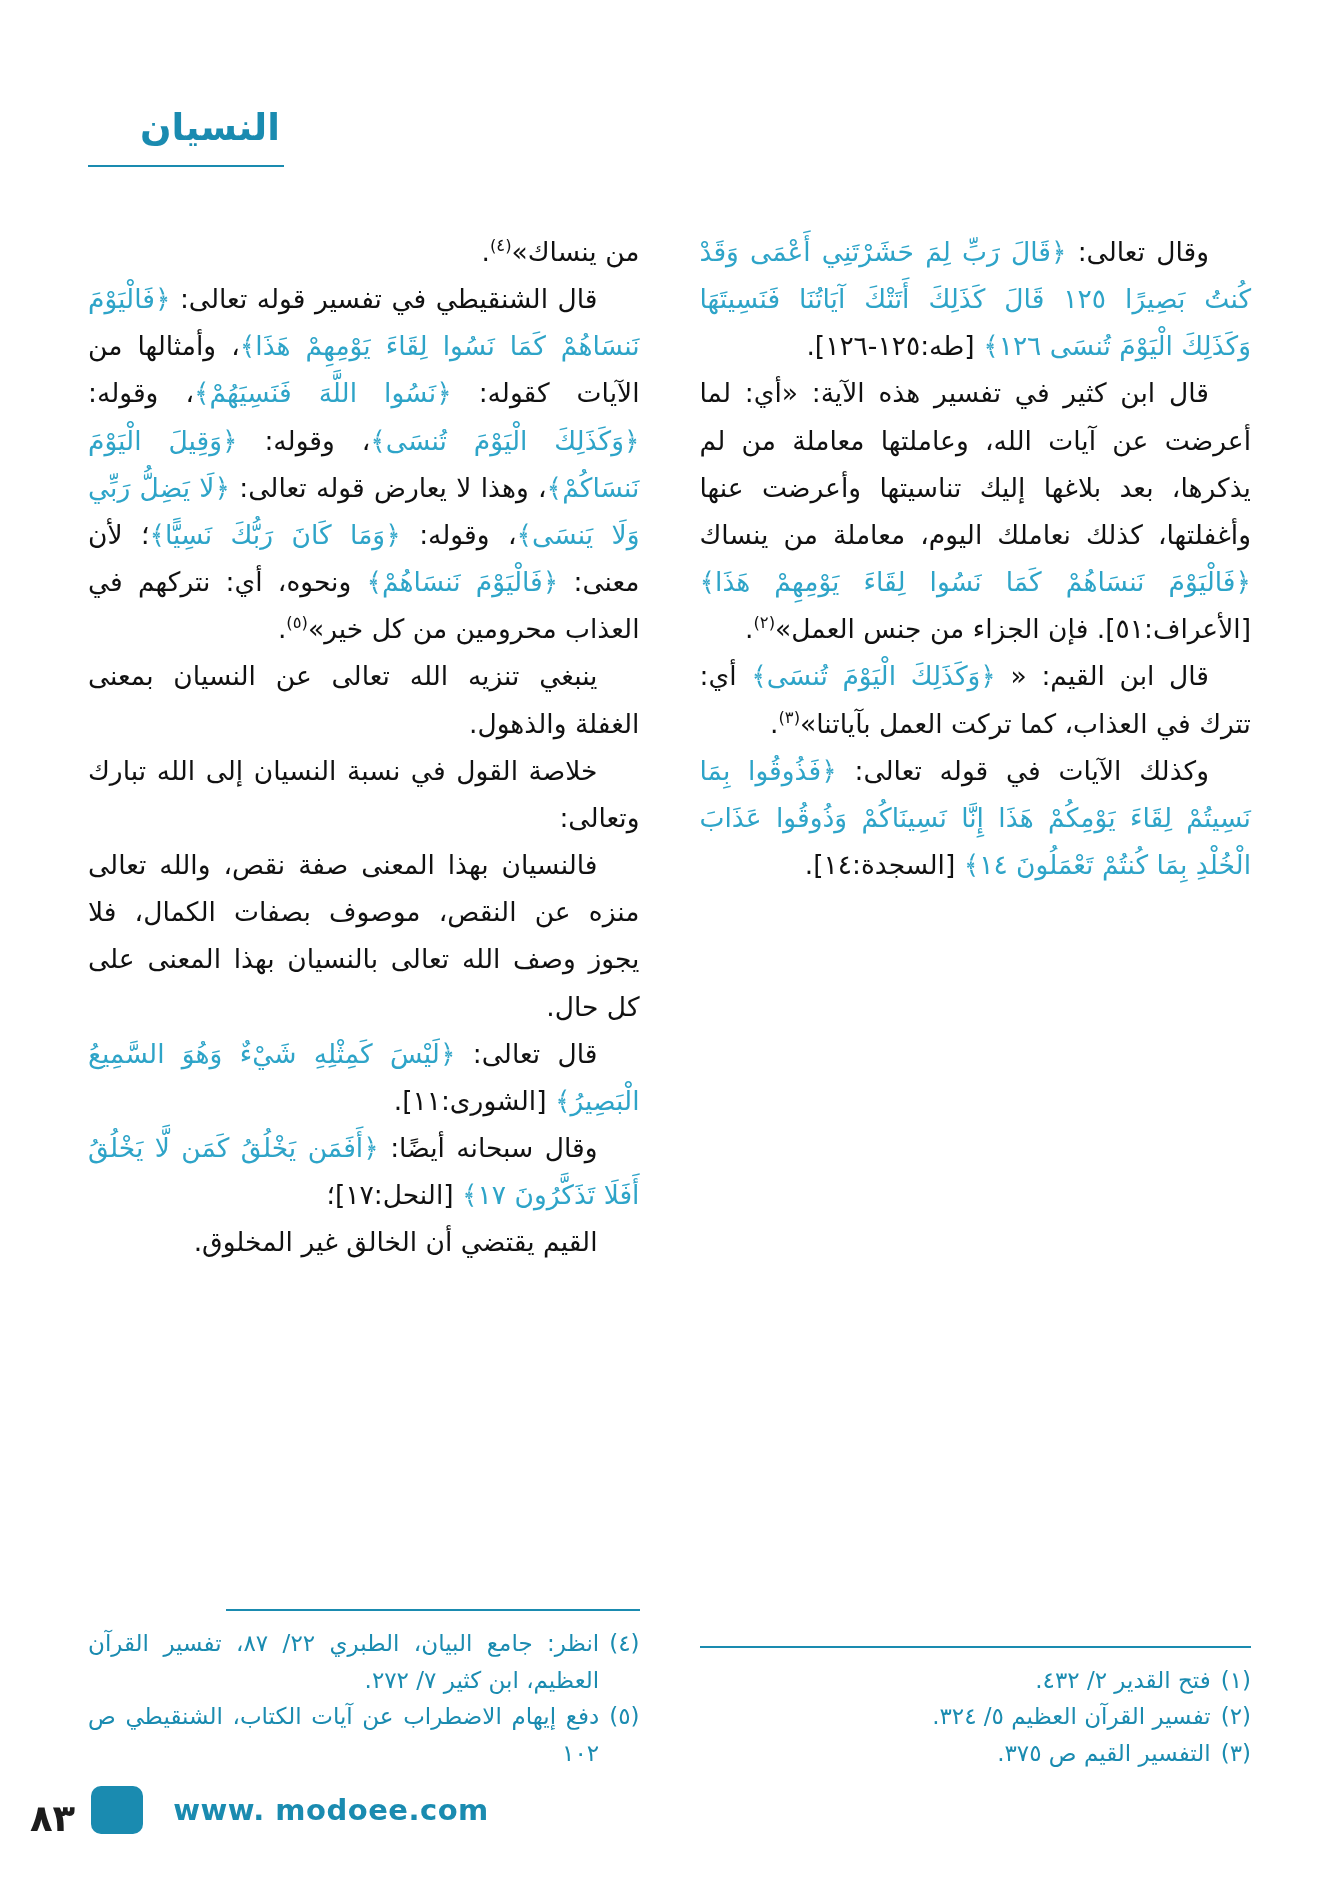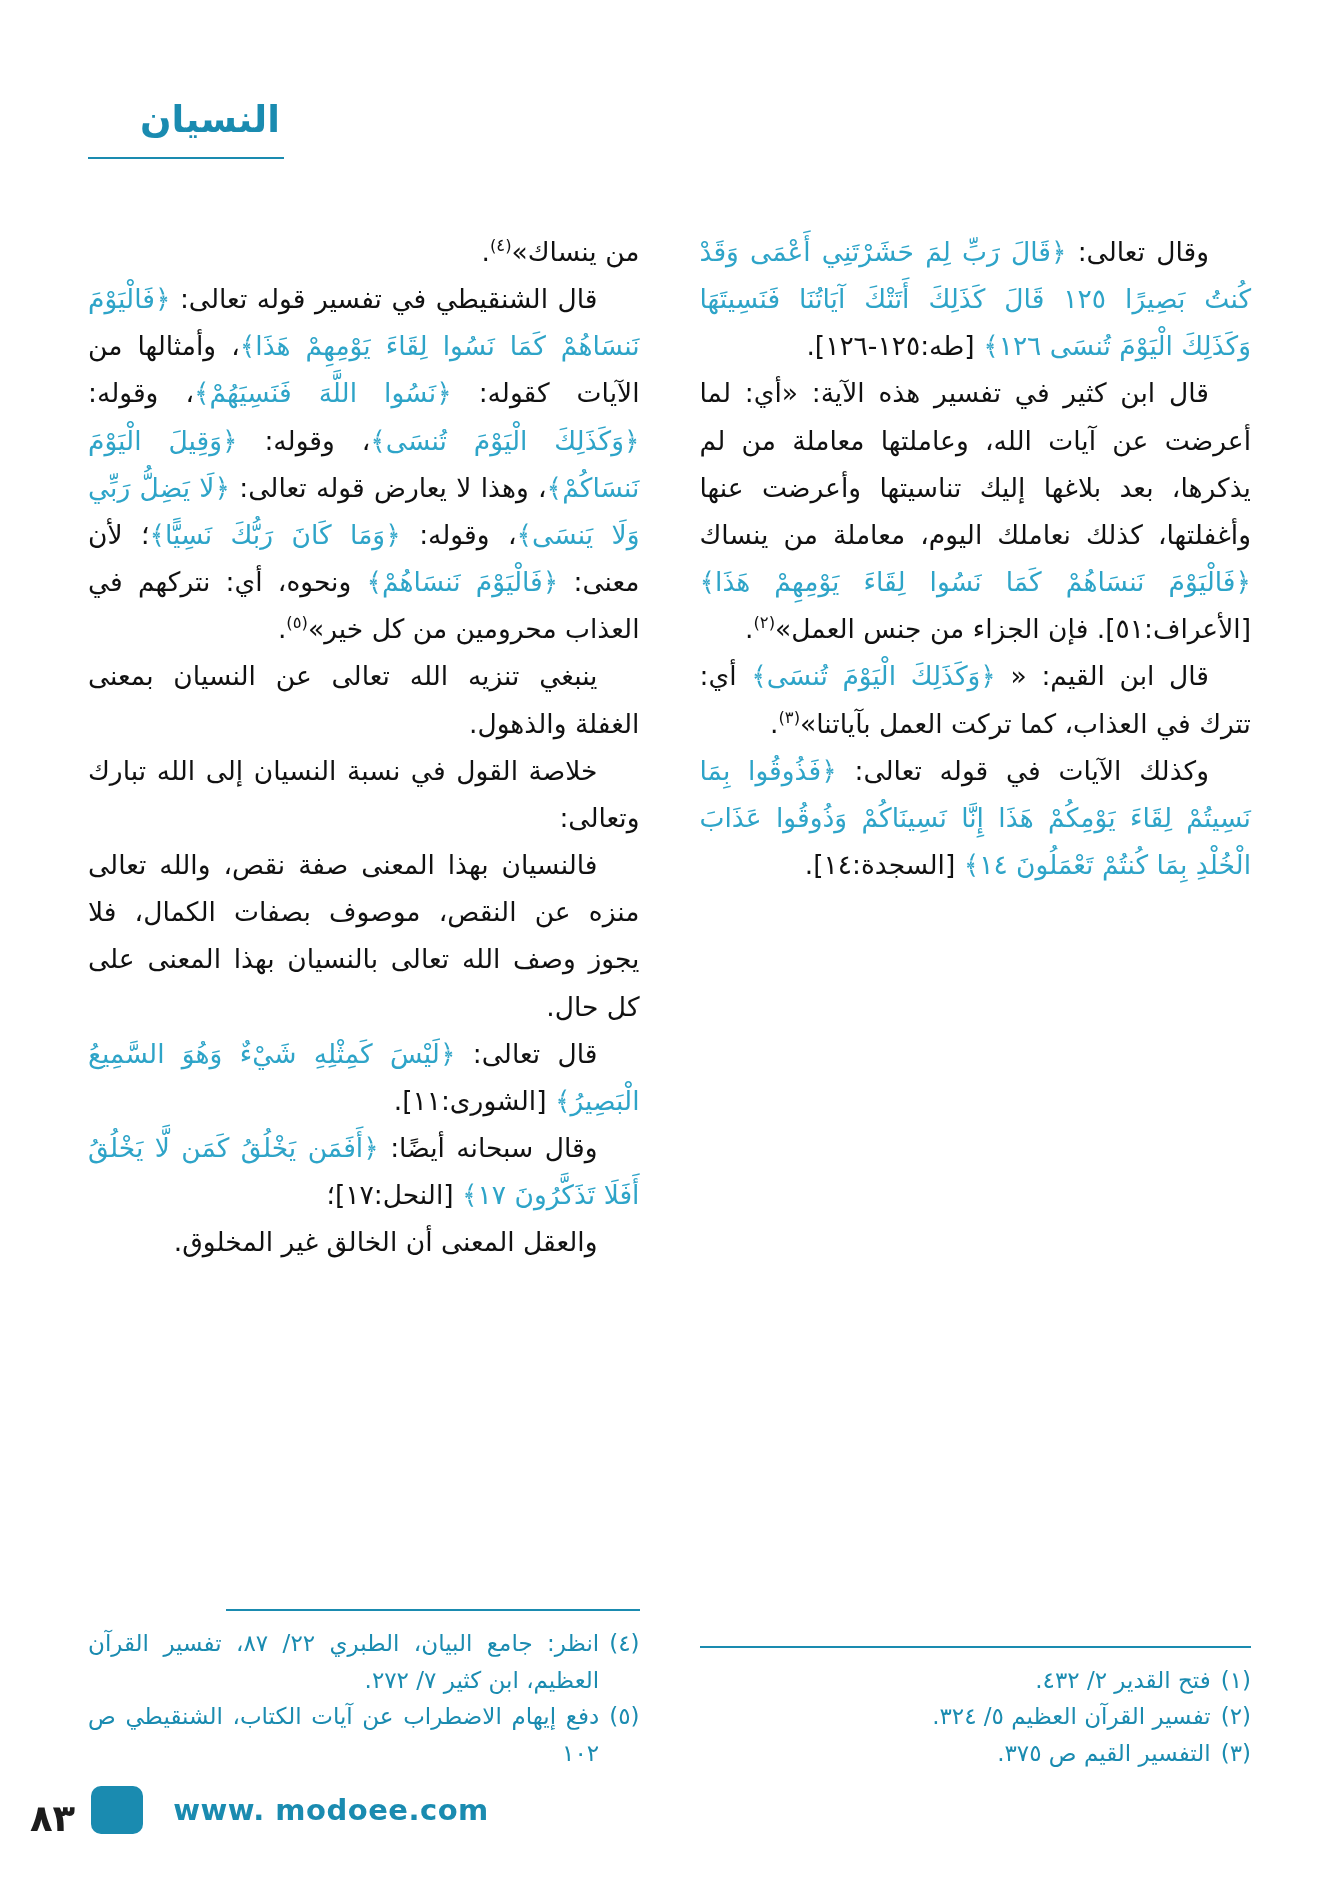--- a/index.html
+++ b/index.html
@@ -7,21 +7,21 @@
   .page {
     position:relative;
     width:1339px; height:1890px;
     margin:0 auto;
     background:#ffffff;
     font-family:"DejaVu Sans", sans-serif;
     direction:rtl;
     overflow:hidden;
   }
   
-  .header { position:absolute; top:98px; left:88px; direction:rtl; text-align:right; }
+  .header { position:absolute; top:106px; left:88px; direction:rtl; text-align:right; }
   .page-title {
     display:inline-block;
     color:var(--teal,#1a8bb0);
     font-size:37px; font-weight:bold;
     padding:0 4px 16px 52px;
     border-bottom:2px solid var(--teal,#1a8bb0);
     letter-spacing:0.5px;
   }
   
   .columns {
@@ -109,21 +109,21 @@
 
     <section class="col">
       <div class="col-body" id="left-body">
           <p class="para"><span class="txt">من ينساك»</span><sup class="fnref">(٤)</sup><span class="txt">.</span></p>
           <p class="para indent"><span class="txt">قال الشنقيطي في تفسير قوله تعالى: </span><span class="quran">﴿فَالْيَوْمَ نَنسَاهُمْ كَمَا نَسُوا لِقَاءَ يَوْمِهِمْ هَذَا﴾</span><span class="txt">، وأمثالها من الآيات كقوله: </span><span class="quran">﴿نَسُوا اللَّهَ فَنَسِيَهُمْ﴾</span><span class="txt">، وقوله: </span><span class="quran">﴿وَكَذَلِكَ الْيَوْمَ تُنسَى﴾</span><span class="txt">، وقوله: </span><span class="quran">﴿وَقِيلَ الْيَوْمَ نَنسَاكُمْ﴾</span><span class="txt">، وهذا لا يعارض قوله تعالى: </span><span class="quran">﴿لَا يَضِلُّ رَبِّي وَلَا يَنسَى﴾</span><span class="txt">، وقوله: </span><span class="quran">﴿وَمَا كَانَ رَبُّكَ نَسِيًّا﴾</span><span class="txt">؛ لأن معنى: </span><span class="quran">﴿فَالْيَوْمَ نَنسَاهُمْ﴾</span><span class="txt"> ونحوه، أي: نتركهم في العذاب محرومين من كل خير»</span><sup class="fnref">(٥)</sup><span class="txt">.</span></p>
           <p class="para indent"><span class="txt">ينبغي تنزيه الله تعالى عن النسيان بمعنى الغفلة والذهول.</span></p>
           <p class="para indent"><span class="txt">خلاصة القول في نسبة النسيان إلى الله تبارك وتعالى:</span></p>
           <p class="para indent"><span class="txt">فالنسيان بهذا المعنى صفة نقص، والله تعالى منزه عن النقص، موصوف بصفات الكمال، فلا يجوز وصف الله تعالى بالنسيان بهذا المعنى على كل حال.</span></p>
           <p class="para indent"><span class="txt">قال تعالى: </span><span class="quran">﴿لَيْسَ كَمِثْلِهِ شَيْءٌ وَهُوَ السَّمِيعُ الْبَصِيرُ﴾</span><span class="txt"> [الشورى:١١].</span></p>
           <p class="para indent"><span class="txt">وقال سبحانه أيضًا: </span><span class="quran">﴿أَفَمَن يَخْلُقُ كَمَن لَّا يَخْلُقُ أَفَلَا تَذَكَّرُونَ ١٧﴾</span><span class="txt"> [النحل:١٧]؛</span></p>
-          <p class="para indent"><span class="txt">والعقل المعنى أن الخالق غير المخلوق.</span></p>
+          <p class="para indent"><span class="txt">القيم يقتضي أن الخالق غير المخلوق.</span></p>
         </div>
       <div class="footnotes">
         <div class="fn-rule partial"></div>
         <div id="left-fns">
             <div class="fn-item">
               <span class="fn-num">(٤)</span>
               <span class="fn-text">انظر: جامع البيان، الطبري ٢٢/ ٨٧، تفسير القرآن العظيم، ابن كثير ٧/ ٢٧٢.</span>
             </div>
             <div class="fn-item">
               <span class="fn-num">(٥)</span>

